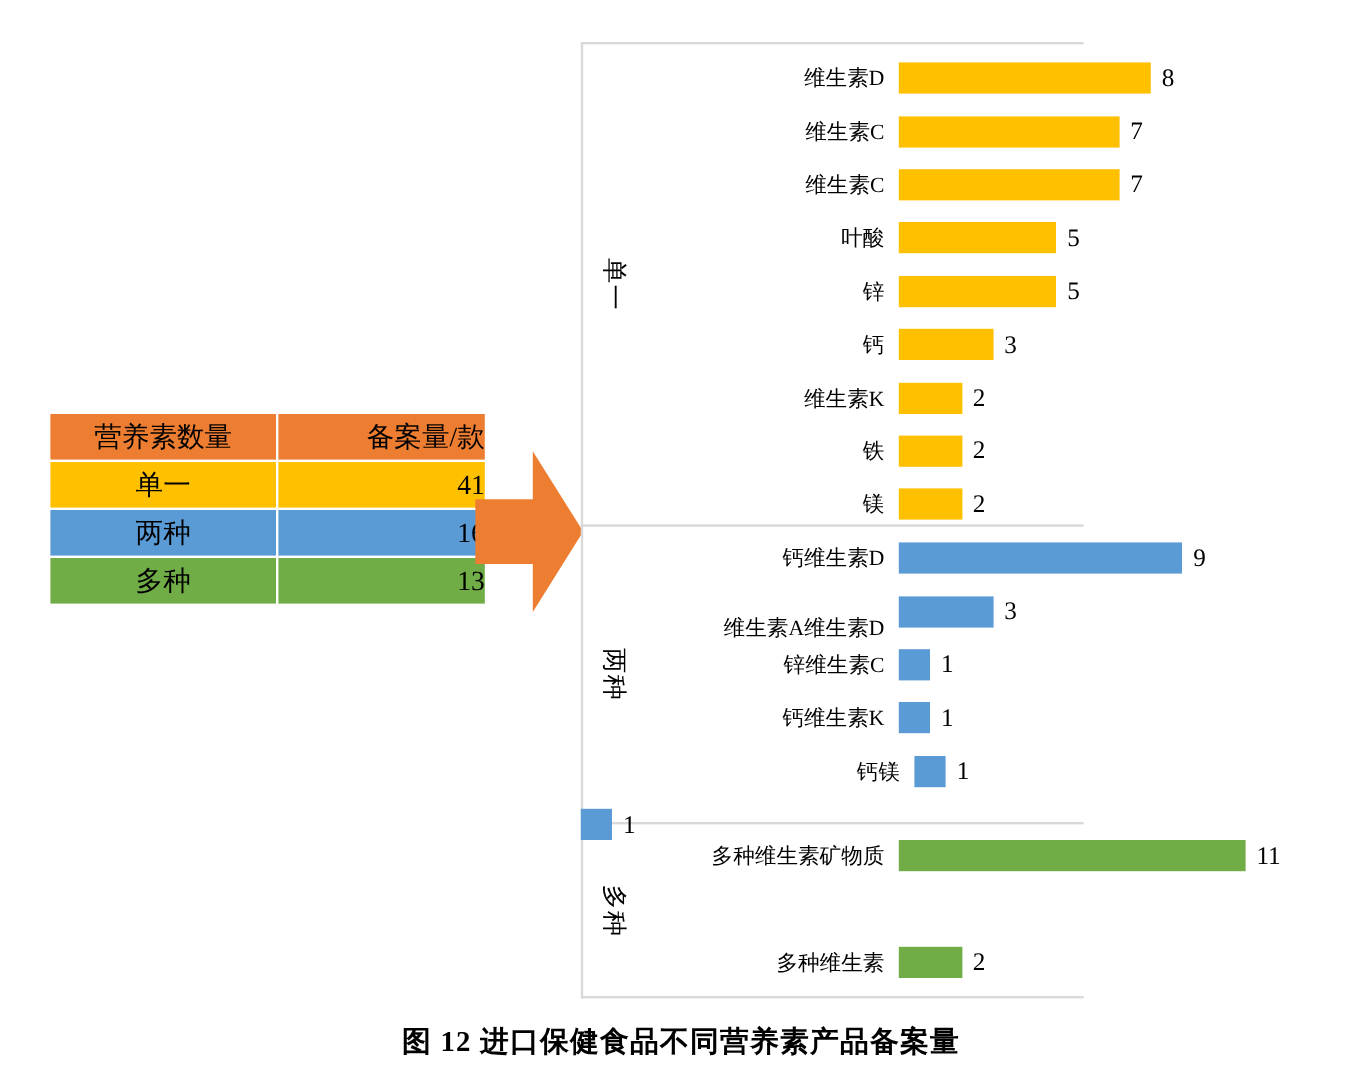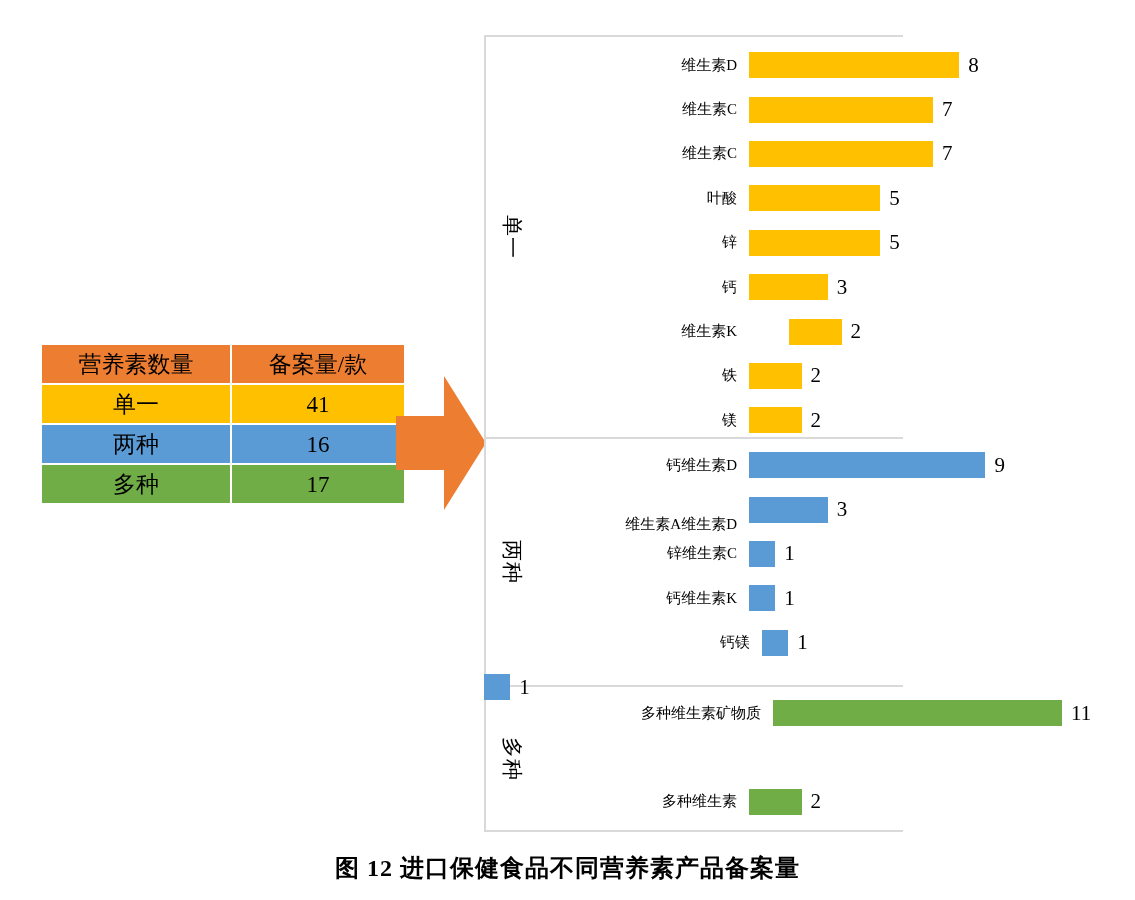--- a/index.html
+++ b/index.html
@@ -28,21 +28,21 @@
     height: 38px;
     text-align: center;
     vertical-align: middle;
     font-size: 23px;
     color: #000000;
     border: 2px solid #ffffff;
     padding: 0;
     line-height: 1;
   }
   #summary-table td.col-a { width: 188px; }
-  #summary-table td.col-b { width: 172px; }
+  #summary-table td.col-b { width: 172px; text-align: right; }
   .row-head td { background: #ED7D31; }
   .row-single td { background: #FFC000; }
   .row-double td { background: #5B9BD5; }
   .row-multi  td { background: #70AD47; }
 
   
   #flow-arrow {
     position: absolute;
     left: 396px;
     top: 376px;
@@ -105,21 +105,21 @@
     position: absolute;
     left: 0;
     width: 610px;
     display: flex;
     align-items: center;
   }
   .cat-label {
     width: 265px;
     text-align: right;
     padding-right: 12px;
-    font-size: 15px;
+    font-size: 18px;
     color: #000000;
     white-space: nowrap;
     box-sizing: border-box;
     line-height: 1;
   }
   .bar-wrap {
     flex: 1;
     display: flex;
     align-items: center;
     height: 100%;
@@ -163,21 +163,21 @@
     <tr class="row-single">
       <td class="col-a">单一</td>
       <td class="col-b">41</td>
     </tr>
     <tr class="row-double">
       <td class="col-a">两种</td>
       <td class="col-b">16</td>
     </tr>
     <tr class="row-multi">
       <td class="col-a">多种</td>
-      <td class="col-b">17</td>
+      <td class="col-b">13</td>
     </tr>
   </tbody>
 </table>
 
 <svg id="flow-arrow" viewBox="0 0 90 134" xmlns="http://www.w3.org/2000/svg">
   <polygon points="0,40 48,40 48,0 90,67 48,134 48,94 0,94" fill="#ED7D31"></polygon>
 </svg>
 
 <div id="chart">
   <div class="axis-line"></div>
@@ -223,21 +223,21 @@
           <div class="bar-value">5</div>
         </div>
       </div>
       <div class="bar-row" style="top: 228px; height: 44.4px;">
         <div class="cat-label">钙</div>
         <div class="bar-wrap">
           <div class="bar c-single" style="width: 78.8182px;"></div>
           <div class="bar-value">3</div>
         </div>
       </div>
-      <div class="bar-row" style="top: 272.4px; height: 44.4px; gap: 40px;">
+      <div class="bar-row" style="top: 272.4px; height: 44.4px;">
         <div class="cat-label">维生素K</div>
         <div class="bar-wrap">
           <div class="bar c-single" style="width: 52.5455px;"></div>
           <div class="bar-value">2</div>
         </div>
       </div>
       <div class="bar-row" style="top: 316.8px; height: 44.4px;">
         <div class="cat-label">铁</div>
         <div class="bar-wrap">
           <div class="bar c-single" style="width: 52.5455px;"></div>
@@ -293,21 +293,21 @@
       <div class="bar-row" style="top: 226px; height: 44.4px;">
         <div class="bar-wrap">
           <div class="bar c-double" style="width: 26.2727px;"></div>
           <div class="bar-value">1</div>
         </div>
       </div>
     </div>
 
   <div class="group" id="group-multi">
     <div class="group-axis-label">多种</div>
-  <div class="bar-row" style="top: 4px; height: 44.4px; margin-left: 24px;">
+  <div class="bar-row" style="top: 4px; height: 44.4px;">
         <div class="cat-label">多种维生素矿物质</div>
         <div class="bar-wrap">
           <div class="bar c-multi" style="width: 289px;"></div>
           <div class="bar-value">11</div>
         </div>
       </div>
       <div class="bar-row" style="top: 92.8px; height: 44.4px;">
         <div class="cat-label">多种维生素</div>
         <div class="bar-wrap">
           <div class="bar c-multi" style="width: 52.5455px;"></div>

